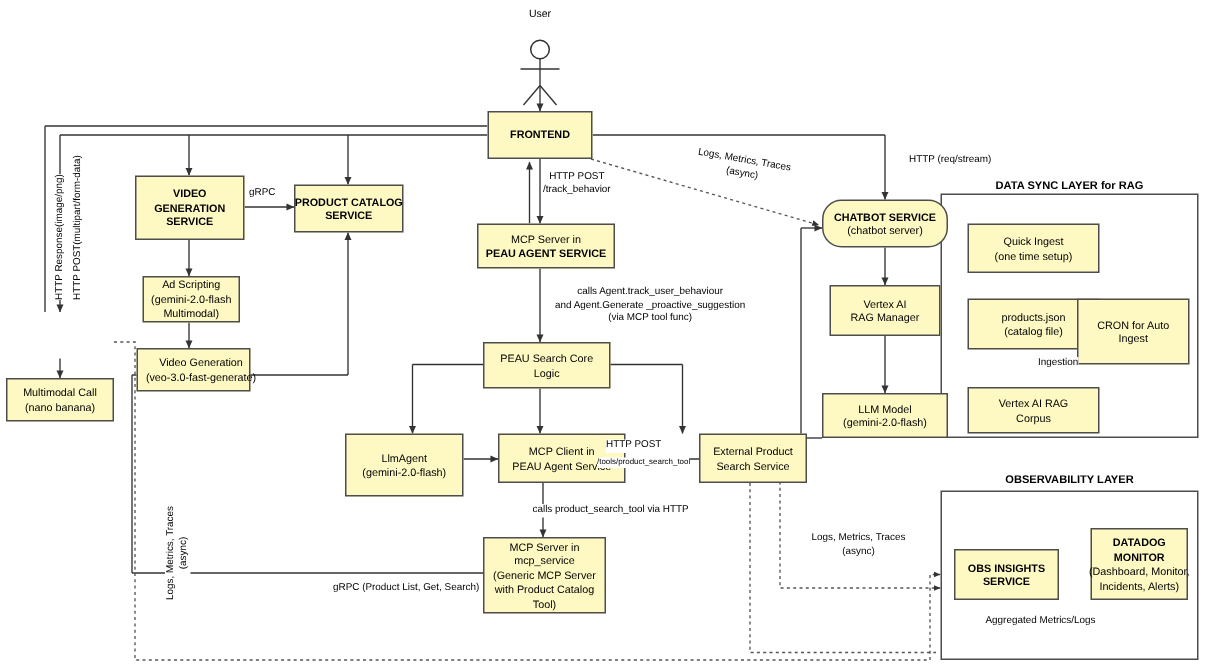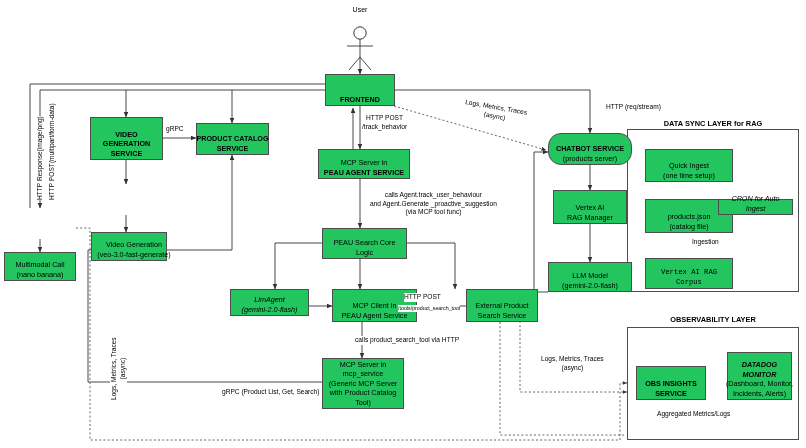--- a/index.html
+++ b/index.html
@@ -1,20 +1,20 @@
 <!DOCTYPE html>
 <html><head>
 <meta charset="utf-8">
 <style>
   html,body{margin:0;padding:0;background:#ffffff;}
   body{width:806px;height:448px;font-family:"Liberation Sans",sans-serif;color:#000;}
   #stage{position:relative;width:806px;height:448px;overflow:hidden;background:#fff;}
   svg.edges{position:absolute;left:0;top:0;width:806px;height:448px;pointer-events:none;}
-  .node{position:absolute;box-sizing:border-box;border:1px solid #4d4d4d;background:#22c55e;
-        display:flex;flex-direction:column;align-items:center;justify-content:flex-end;
+  .node{position:absolute;box-sizing:border-box;border:1px solid #4d4d4d;background:#fef9c3;
+        display:flex;flex-direction:column;align-items:center;justify-content:center;
         text-align:center;font-size:7.2px;line-height:1.32;color:#000;padding:1px 2px;}
   .node .t1{font-weight:bold;}
   .node .t2{font-weight:normal;}
   .panel{position:absolute;box-sizing:border-box;border:1px solid #4d4d4d;background:#fff;}
   .panel-title{position:absolute;font-size:7.4px;font-weight:bold;text-align:center;color:#000;}
   .lbl{position:absolute;font-size:6.6px;line-height:1.3;color:#000;text-align:center;
        background:#fff;white-space:pre;}
   .lbl.sm{font-size:5.3px;}
   .rot90{transform-origin:0 0;}
   .actor-label{position:absolute;font-size:7px;text-align:center;}
@@ -131,20 +131,25 @@
     <div class="t1" style="white-space: pre;">VIDEO
 GENERATION
 SERVICE</div>
   </div>
 
   <div class="node" style="left:196px;top:123px;width:73px;height:32px;">
     <div class="t1" style="white-space: pre;">PRODUCT CATALOG
 SERVICE</div>
   </div>
 
+  <div class="node" style="left:95px;top:184px;width:65px;height:31px;">
+    <div class="t2" style="white-space: pre;">Ad Scripting
+(gemini-2.0-flash
+Multimodal)</div>
+  </div>
 
   <div class="node" style="left:91px;top:232px;width:76px;height:29px;padding-left:12px;">
     <div class="t2" style="white-space: pre;">Video Generation
 (veo-3.0-fast-generate)</div>
   </div>
 
 
   <div class="node" style="left:4px;top:252px;width:72px;height:29px;">
     <div class="t2" style="white-space: pre;">Multimodal Call
 (nano banana)</div>
@@ -153,21 +158,21 @@
   <div class="node" style="left:318px;top:149px;width:92px;height:30px;">
     <div class="t2">MCP Server in</div>
     <div class="t1">PEAU AGENT SERVICE</div>
   </div>
 
   <div class="node" style="left:322px;top:228px;width:85px;height:31px;">
     <div class="t2" style="white-space: pre;">PEAU Search Core
 Logic</div>
   </div>
 
-  <div class="node" style="left:230px;top:289px;width:79px;height:27px;font-style:italic;">
+  <div class="node" style="left:230px;top:289px;width:79px;height:42px;">
     <div class="t2" style="white-space: pre;">LlmAgent
 (gemini-2.0-flash)</div>
   </div>
 
   <div class="node" style="left:332px;top:289px;width:85px;height:33px;">
     <div class="t2" style="white-space: pre;">MCP Client in
 PEAU Agent Service</div>
   </div>
 
   <div class="node" style="left:466px;top:289px;width:72px;height:33px;">
@@ -178,21 +183,21 @@
   <div class="node" style="left:322px;top:358px;width:82px;height:51px;">
     <div class="t2" style="white-space: pre;">MCP Server in
 mcp_service
 (Generic MCP Server
 with Product Catalog
 Tool)</div>
   </div>
 
   <div class="node" style="left:548px;top:133px;width:84px;height:32px;border-radius:13px;">
     <div class="t1">CHATBOT SERVICE</div>
-    <div class="t2">(products server)</div>
+    <div class="t2">(chatbot server)</div>
   </div>
 
   <div class="node" style="left:553px;top:190px;width:74px;height:34px;">
     <div class="t2" style="white-space: pre;">Vertex AI
 RAG Manager</div>
   </div>
 
   <div class="node" style="left:548px;top:262px;width:84px;height:30px;">
     <div class="t2" style="white-space: pre;">LLM Model
 (gemini-2.0-flash)</div>
@@ -201,36 +206,36 @@
   <div class="node" style="left:645px;top:149px;width:88px;height:33px;">
     <div class="t2" style="white-space: pre;">Quick Ingest
 (one time setup)</div>
   </div>
 
   <div class="node" style="left:645px;top:199px;width:88px;height:34px;">
     <div class="t2" style="white-space: pre;">products.json
 (catalog file)</div>
   </div>
 
-  <div class="node" style="left:718px;top:199px;width:75px;height:16px;font-style:italic;">
+  <div class="node" style="left:718px;top:199px;width:75px;height:44px;">
     <div class="t2">CRON for Auto Ingest</div>
   </div>
 
   <div class="node" style="left:645px;top:258px;width:88px;height:31px;">
-    <div class="t2" style="white-space: pre; font-family: Liberation Mono, monospace;">Vertex AI RAG
+    <div class="t2" style="white-space: pre;">Vertex AI RAG
 Corpus</div>
   </div>
 
   <div class="node" style="left:636px;top:366px;width:70px;height:34px;">
     <div class="t1" style="white-space: pre;">OBS INSIGHTS
 SERVICE</div>
   </div>
 
   <div class="node" style="left:727px;top:352px;width:65px;height:48px;">
-    <div class="t1" style="white-space: pre; font-style: italic;">DATADOG
+    <div class="t1" style="white-space: pre;">DATADOG
 MONITOR</div>
     <div class="t2" style="white-space: pre;">(Dashboard, Monitor,
 Incidents, Alerts)</div>
   </div>
 
   <div class="lbl rot90" style="left:48px;top:200px;transform:rotate(-90deg);">HTTP POST(multipart/form-data)</div>
 
   <div class="lbl rot90" style="left:36px;top:200px;transform:rotate(-90deg);">HTTP Response(image/png)</div>
 
   <div class="lbl" style="left:166px;top:125px;">gRPC</div>

